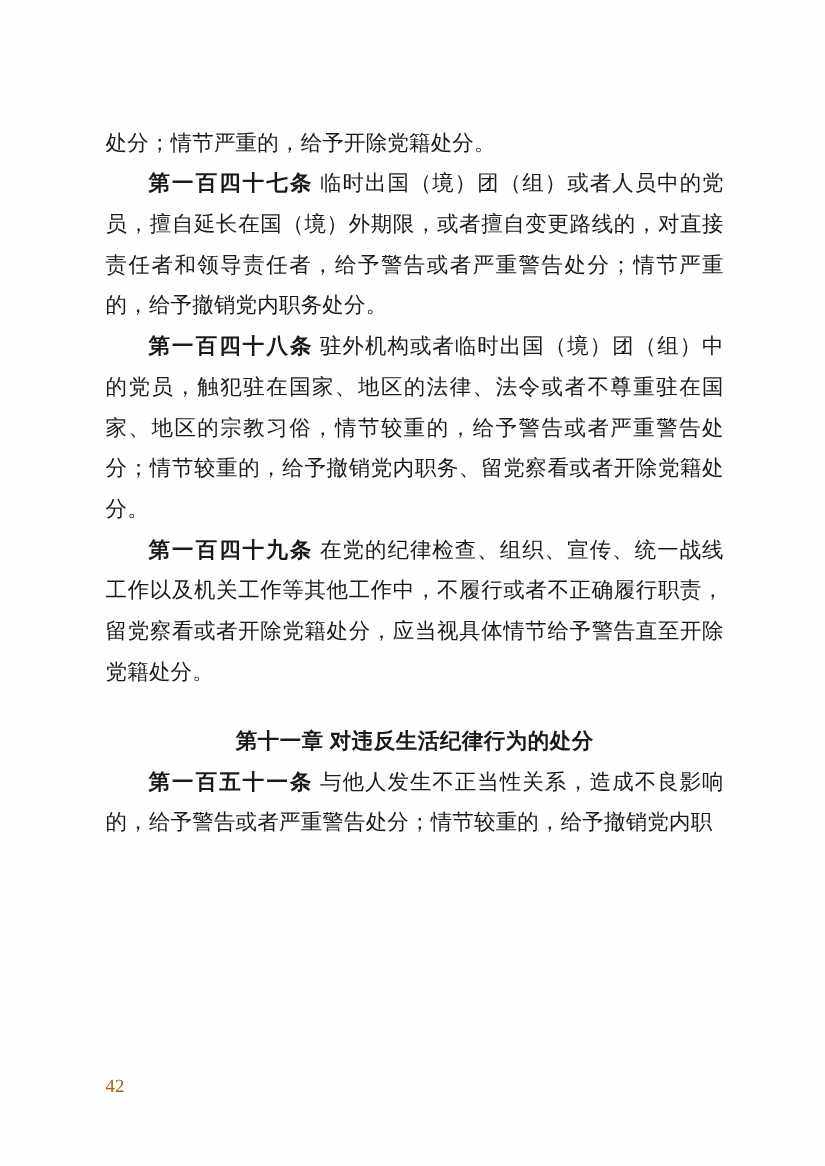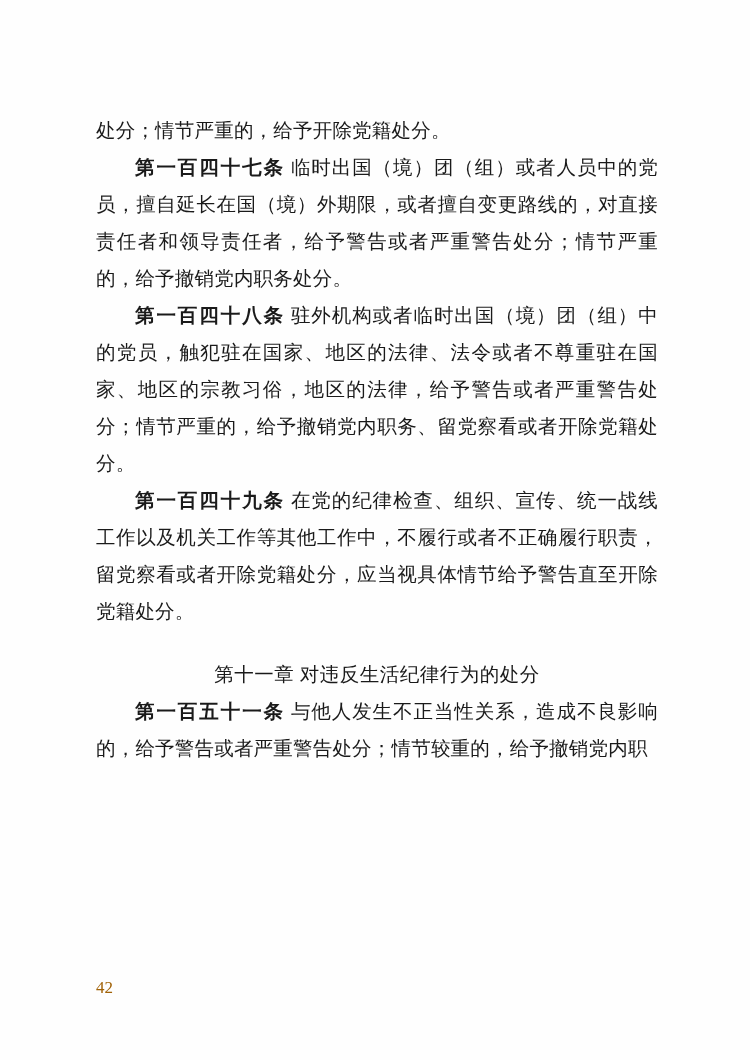--- a/index.html
+++ b/index.html
@@ -39,21 +39,21 @@
   }
   .para.indent {
     text-indent: 39px;
   }
   .art-no {
     font-weight: bold;
     letter-spacing: 1.2px;
   }
   .chapter {
     font-size: 19.5px;
-    font-weight: normal;
+    font-weight: bold;
     text-align: center;
     line-height: 37px;
     margin: 0;
     letter-spacing: 0.5px;
   }
   .spacer-md { height: 26px; }
   .page-number {
     position: absolute;
     left: 96px;
     top: 978px;
@@ -74,21 +74,21 @@
     </p>
 
 
     <p class="para indent">
       <span class="art-no">第一百四十七条</span>
       <span>临时出国（境）团（组）或者人员中的党员，擅自延长在国（境）外期限，或者擅自变更路线的，对直接责任者和领导责任者，给予警告或者严重警告处分；情节严重的，给予撤销党内职务处分。</span>
     </p>
 
     <p class="para indent">
       <span class="art-no">第一百四十八条</span>
-      <span>驻外机构或者临时出国（境）团（组）中的党员，触犯驻在国家、地区的法律、法令或者不尊重驻在国家、地区的宗教习俗，地区的法律，给予警告或者严重警告处分；情节严重的，给予撤销党内职务、留党察看或者开除党籍处分。</span>
+      <span>驻外机构或者临时出国（境）团（组）中的党员，触犯驻在国家、地区的法律、法令或者不尊重驻在国家、地区的宗教习俗，情节较重的，给予警告或者严重警告处分；情节较重的，给予撤销党内职务、留党察看或者开除党籍处分。</span>
     </p>
 
     <p class="para indent">
       <span class="art-no">第一百四十九条</span>
       <span>在党的纪律检查、组织、宣传、统一战线工作以及机关工作等其他工作中，不履行或者不正确履行职责，留党察看或者开除党籍处分，应当视具体情节给予警告直至开除党籍处分。</span>
     </p>
 
     <div class="spacer-md"></div>
 
     <p class="chapter">第十一章 对违反生活纪律行为的处分</p>

